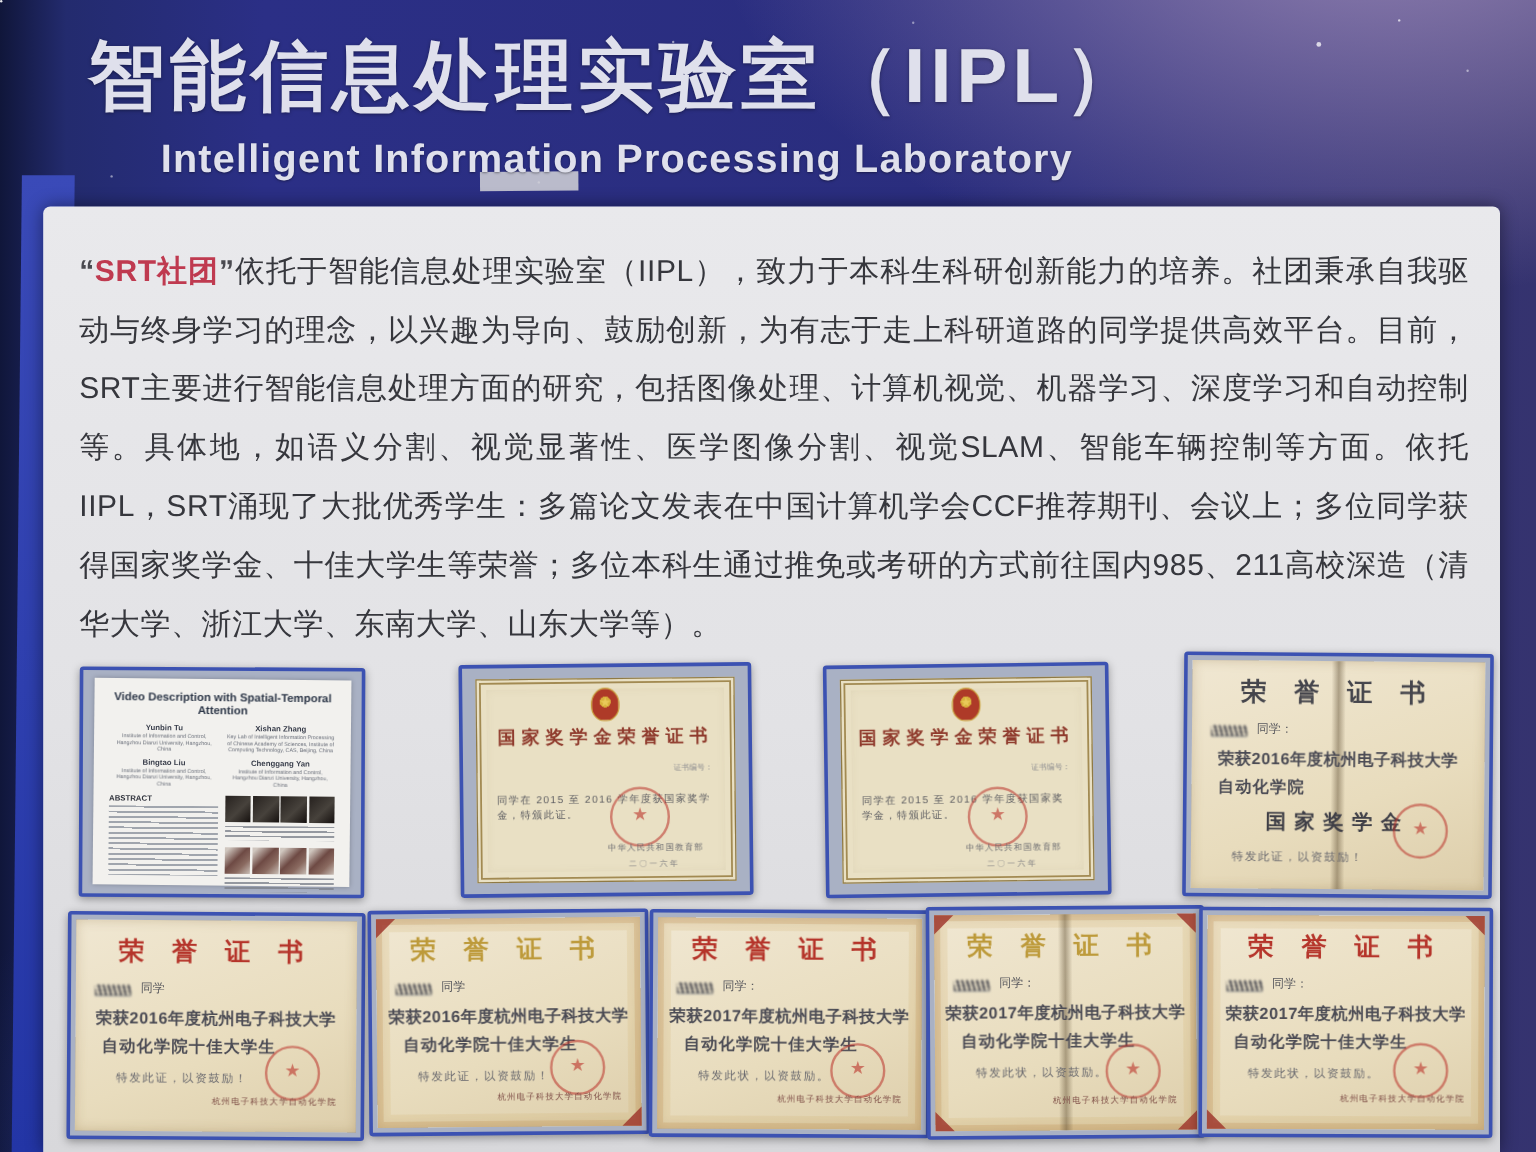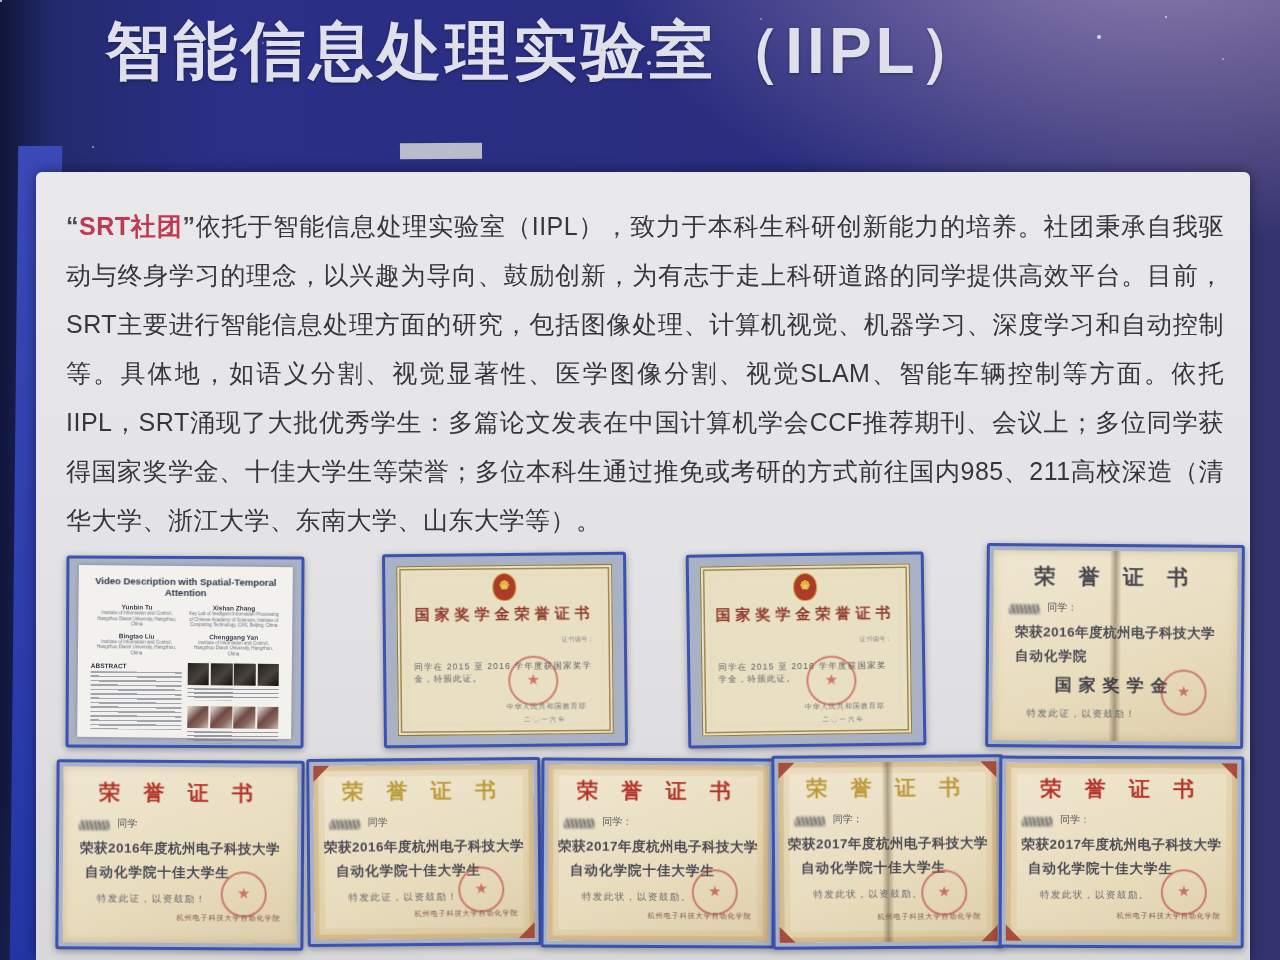--- a/index.html
+++ b/index.html
@@ -18,21 +18,21 @@
       1165px 16px 0 0 rgba(255,255,255,.7),92px 146px 0 0 rgba(255,255,255,.5),
       560px 34px 0 0 rgba(255,255,255,.55),1222px 58px 0 0 rgba(255,255,255,.5),
       760px 18px 0 0 rgba(255,255,255,.45),262px 42px 0 0 rgba(255,255,255,.4),
       448px 151px 0 0 rgba(255,255,255,.5);}
   .wall-glint{position:absolute;left:400px;top:143px;width:82px;height:16px;
     background:#d4d4d8;opacity:.85;transform:rotate(-.4deg);}
   .frame-band{position:absolute;left:14px;top:146px;width:44px;height:814px;
     background:linear-gradient(180deg,#3a4ab8,#2335a5);transform:skewX(-.6deg);}
 
   
-  .header{position:absolute;left:0;top:0;width:1028px;text-align:center;color:#dfe0ec;margin-left:32px;}
+  .header{position:absolute;left:0;top:12px;width:1028px;text-align:center;color:#dfe0ec;}
   .lab-title{margin:0;padding-top:8px;font-size:64px;font-weight:bold;letter-spacing:4px;
     text-shadow:0 1px 3px rgba(0,0,0,.4);}
   .lab-subtitle{margin:0;padding-top:6px;font-size:33px;font-weight:bold;letter-spacing:1px;
     text-shadow:0 1px 2px rgba(0,0,0,.4);}
 
   
   .panel{position:absolute;left:36px;top:172px;width:1214px;height:788px;
     background:linear-gradient(180deg,#e9e9ec 0%,#e2e2e5 55%,#d8d8db 100%);
     border-radius:6px 6px 0 0;box-shadow:0 0 14px rgba(0,0,0,.45);}
 
@@ -117,20 +117,21 @@
 </style>
 </head>
 <body>
 
 <div class="stars"></div>
 <div class="wall-glint"></div>
 <div class="frame-band"></div>
 
 <div class="header">
   <h1 class="lab-title">智能信息处理实验室（IIPL）</h1>
+  <h2 class="lab-subtitle">Intelligent Information Processing Laboratory</h2>
 </div>
 
 <div class="panel">
 
   <p class="intro"><span class="q">“</span><span class="hl" style="color:#bf3a50">SRT社团</span><span class="q">”</span><span>依托于智能信息处理实验室（IIPL），致力于本科生科研创新能力的培养。社团秉承自我驱动与终身学习的理念，以兴趣为导向、鼓励创新，为有志于走上科研道路的同学提供高效平台。目前，SRT主要进行智能信息处理方面的研究，包括图像处理、计算机视觉、机器学习、深度学习和自动控制等。具体地，如语义分割、视觉显著性、医学图像分割、视觉SLAM、智能车辆控制等方面。依托IIPL，SRT涌现了大批优秀学生：多篇论文发表在中国计算机学会CCF推荐期刊、会议上；多位同学获得国家奖学金、十佳大学生等荣誉；多位本科生通过推免或考研的方式前往国内985、211高校深造（清华大学、浙江大学、东南大学、山东大学等）。</span></p>
 
   <div class="photo" style="left:30px;top:384px;width:232px;height:186px;transform:rotate(.3deg)">
     <div class="paper">
       <div class="paper-title">Video Description with Spatial-Temporal Attention</div>
       <div class="authors">

